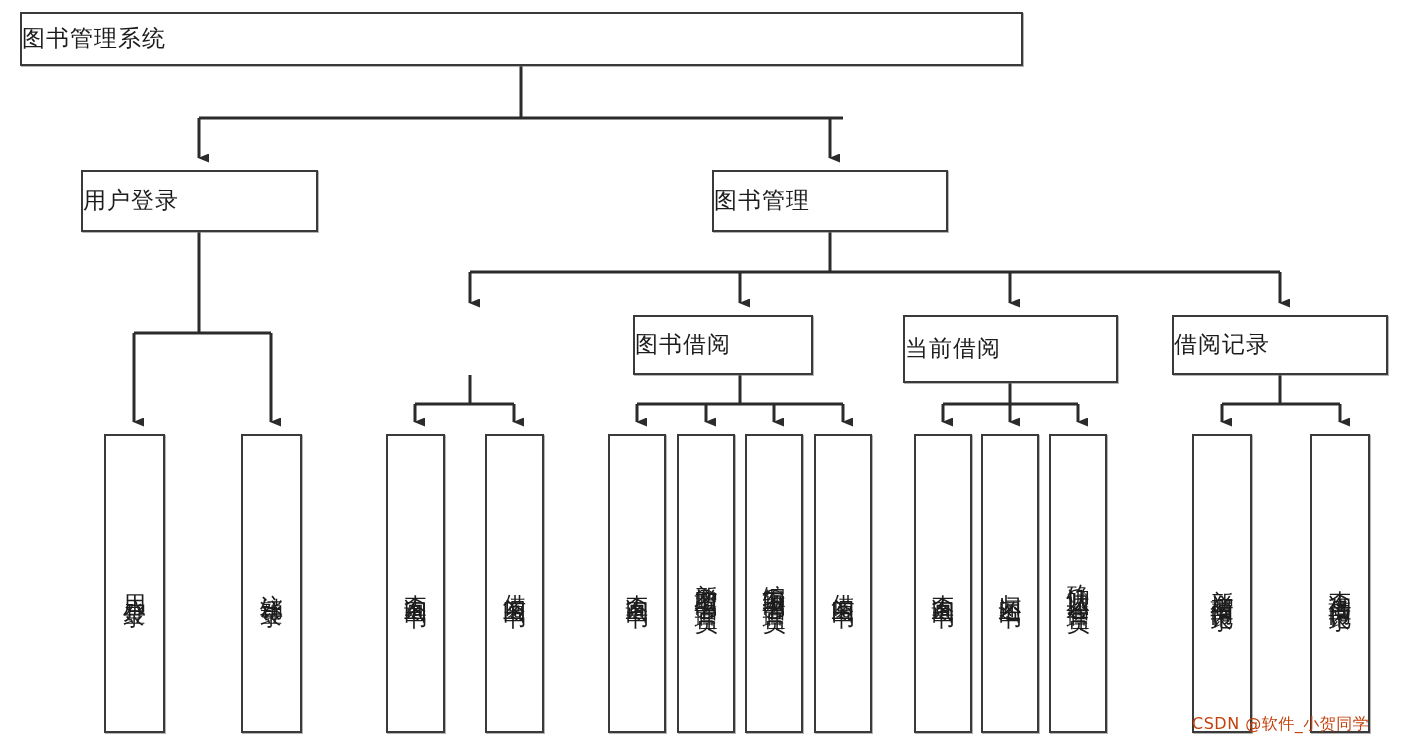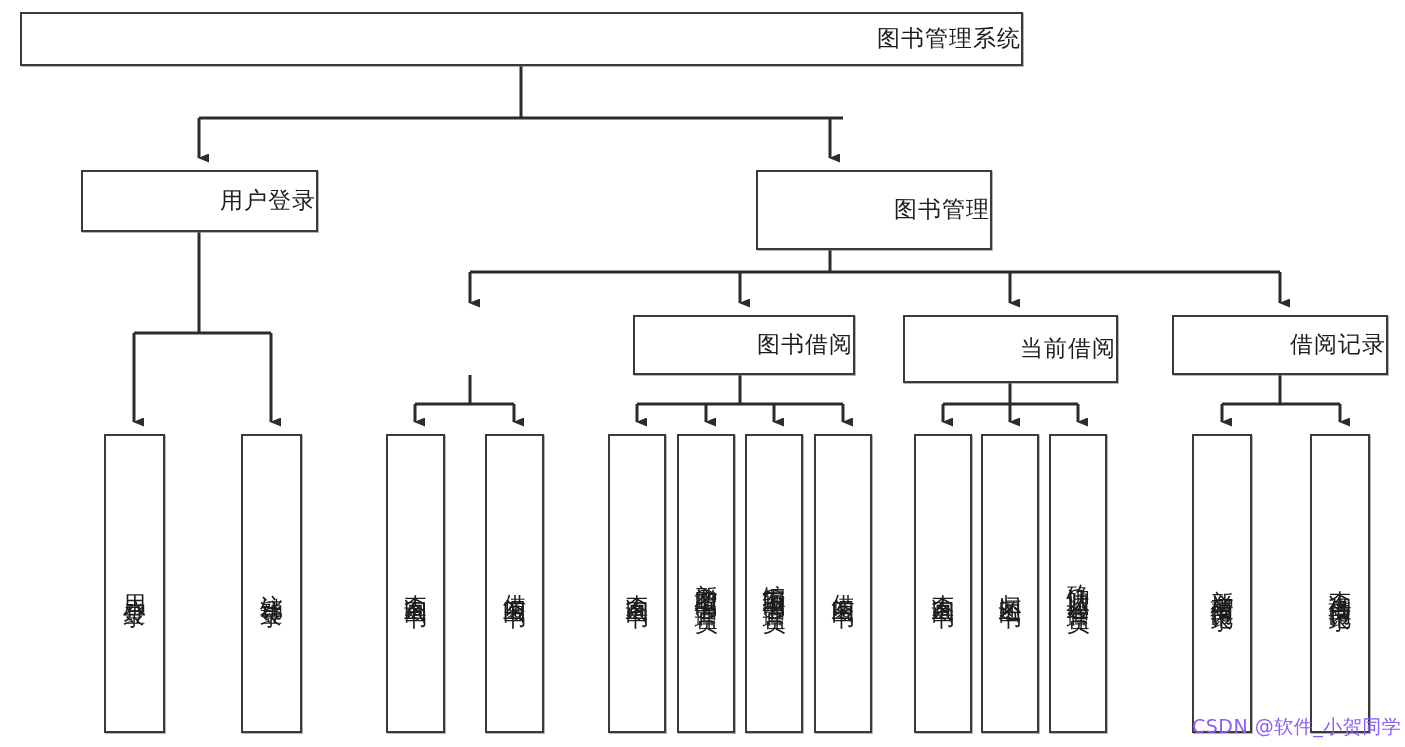--- a/index.html
+++ b/index.html
@@ -25,21 +25,21 @@
     height: 747px;
     pointer-events: none;
   }
   .node {
     position: absolute;
     box-sizing: border-box;
     background: #ffffff;
     border: 2px solid #3a3a3a;
     display: flex;
     align-items: center;
-    justify-content: flex-end;
+    justify-content: flex-start;
     color: #1c1c1c;
     box-shadow: 1px 1px 0 rgba(120,120,120,0.55);
   }
   .node.h {
     font-size: 23px;
     letter-spacing: 1px;
     line-height: 1.2;
   }
   .node.root {
     font-size: 23px;
@@ -55,22 +55,22 @@
     justify-content: center;
   }
   .node.v .vtext {
     writing-mode: vertical-rl;
     text-orientation: upright;
     display: block;
     text-align: center;
   }
   .watermark {
     position: absolute;
-    font-size: 19px;
-    color: #8b5cf6;
+    font-size: 16px;
+    color: #c2410c;
     letter-spacing: 0.5px;
     white-space: nowrap;
   }
 </style>
 </head>
 <body>
 
 <div id="canvas">
 
   <svg class="wires" viewBox="0 0 1405 747">
@@ -124,25 +124,25 @@
     </g>
   </svg>
 
   <div class="node h root" style="left:20px; top:12px; width:1003px; height:54px;">
     <span>图书管理系统</span>
   </div>
 
   <div class="node h" style="left:81px; top:170px; width:237px; height:62px;">
     <span>用户登录</span>
   </div>
-  <div class="node h" style="left:712px; top:170px; width:236px; height:80px;margin-left:44px;">
+  <div class="node h" style="left:712px; top:170px; width:236px; height:62px;">
     <span>图书管理</span>
   </div>
 
-  <div class="node h" style="left:633px; top:315px; width:222px; height:60px;">
+  <div class="node h" style="left:633px; top:315px; width:180px; height:60px;">
     <span>图书借阅</span>
   </div>
   <div class="node h" style="left:903px; top:315px; width:215px; height:68px;">
     <span>当前借阅</span>
   </div>
   <div class="node h" style="left:1172px; top:315px; width:216px; height:60px;">
     <span>借阅记录</span>
   </div>
 
   <div class="node v" style="left:104px; top:434px; width:61px; height:299px;">

